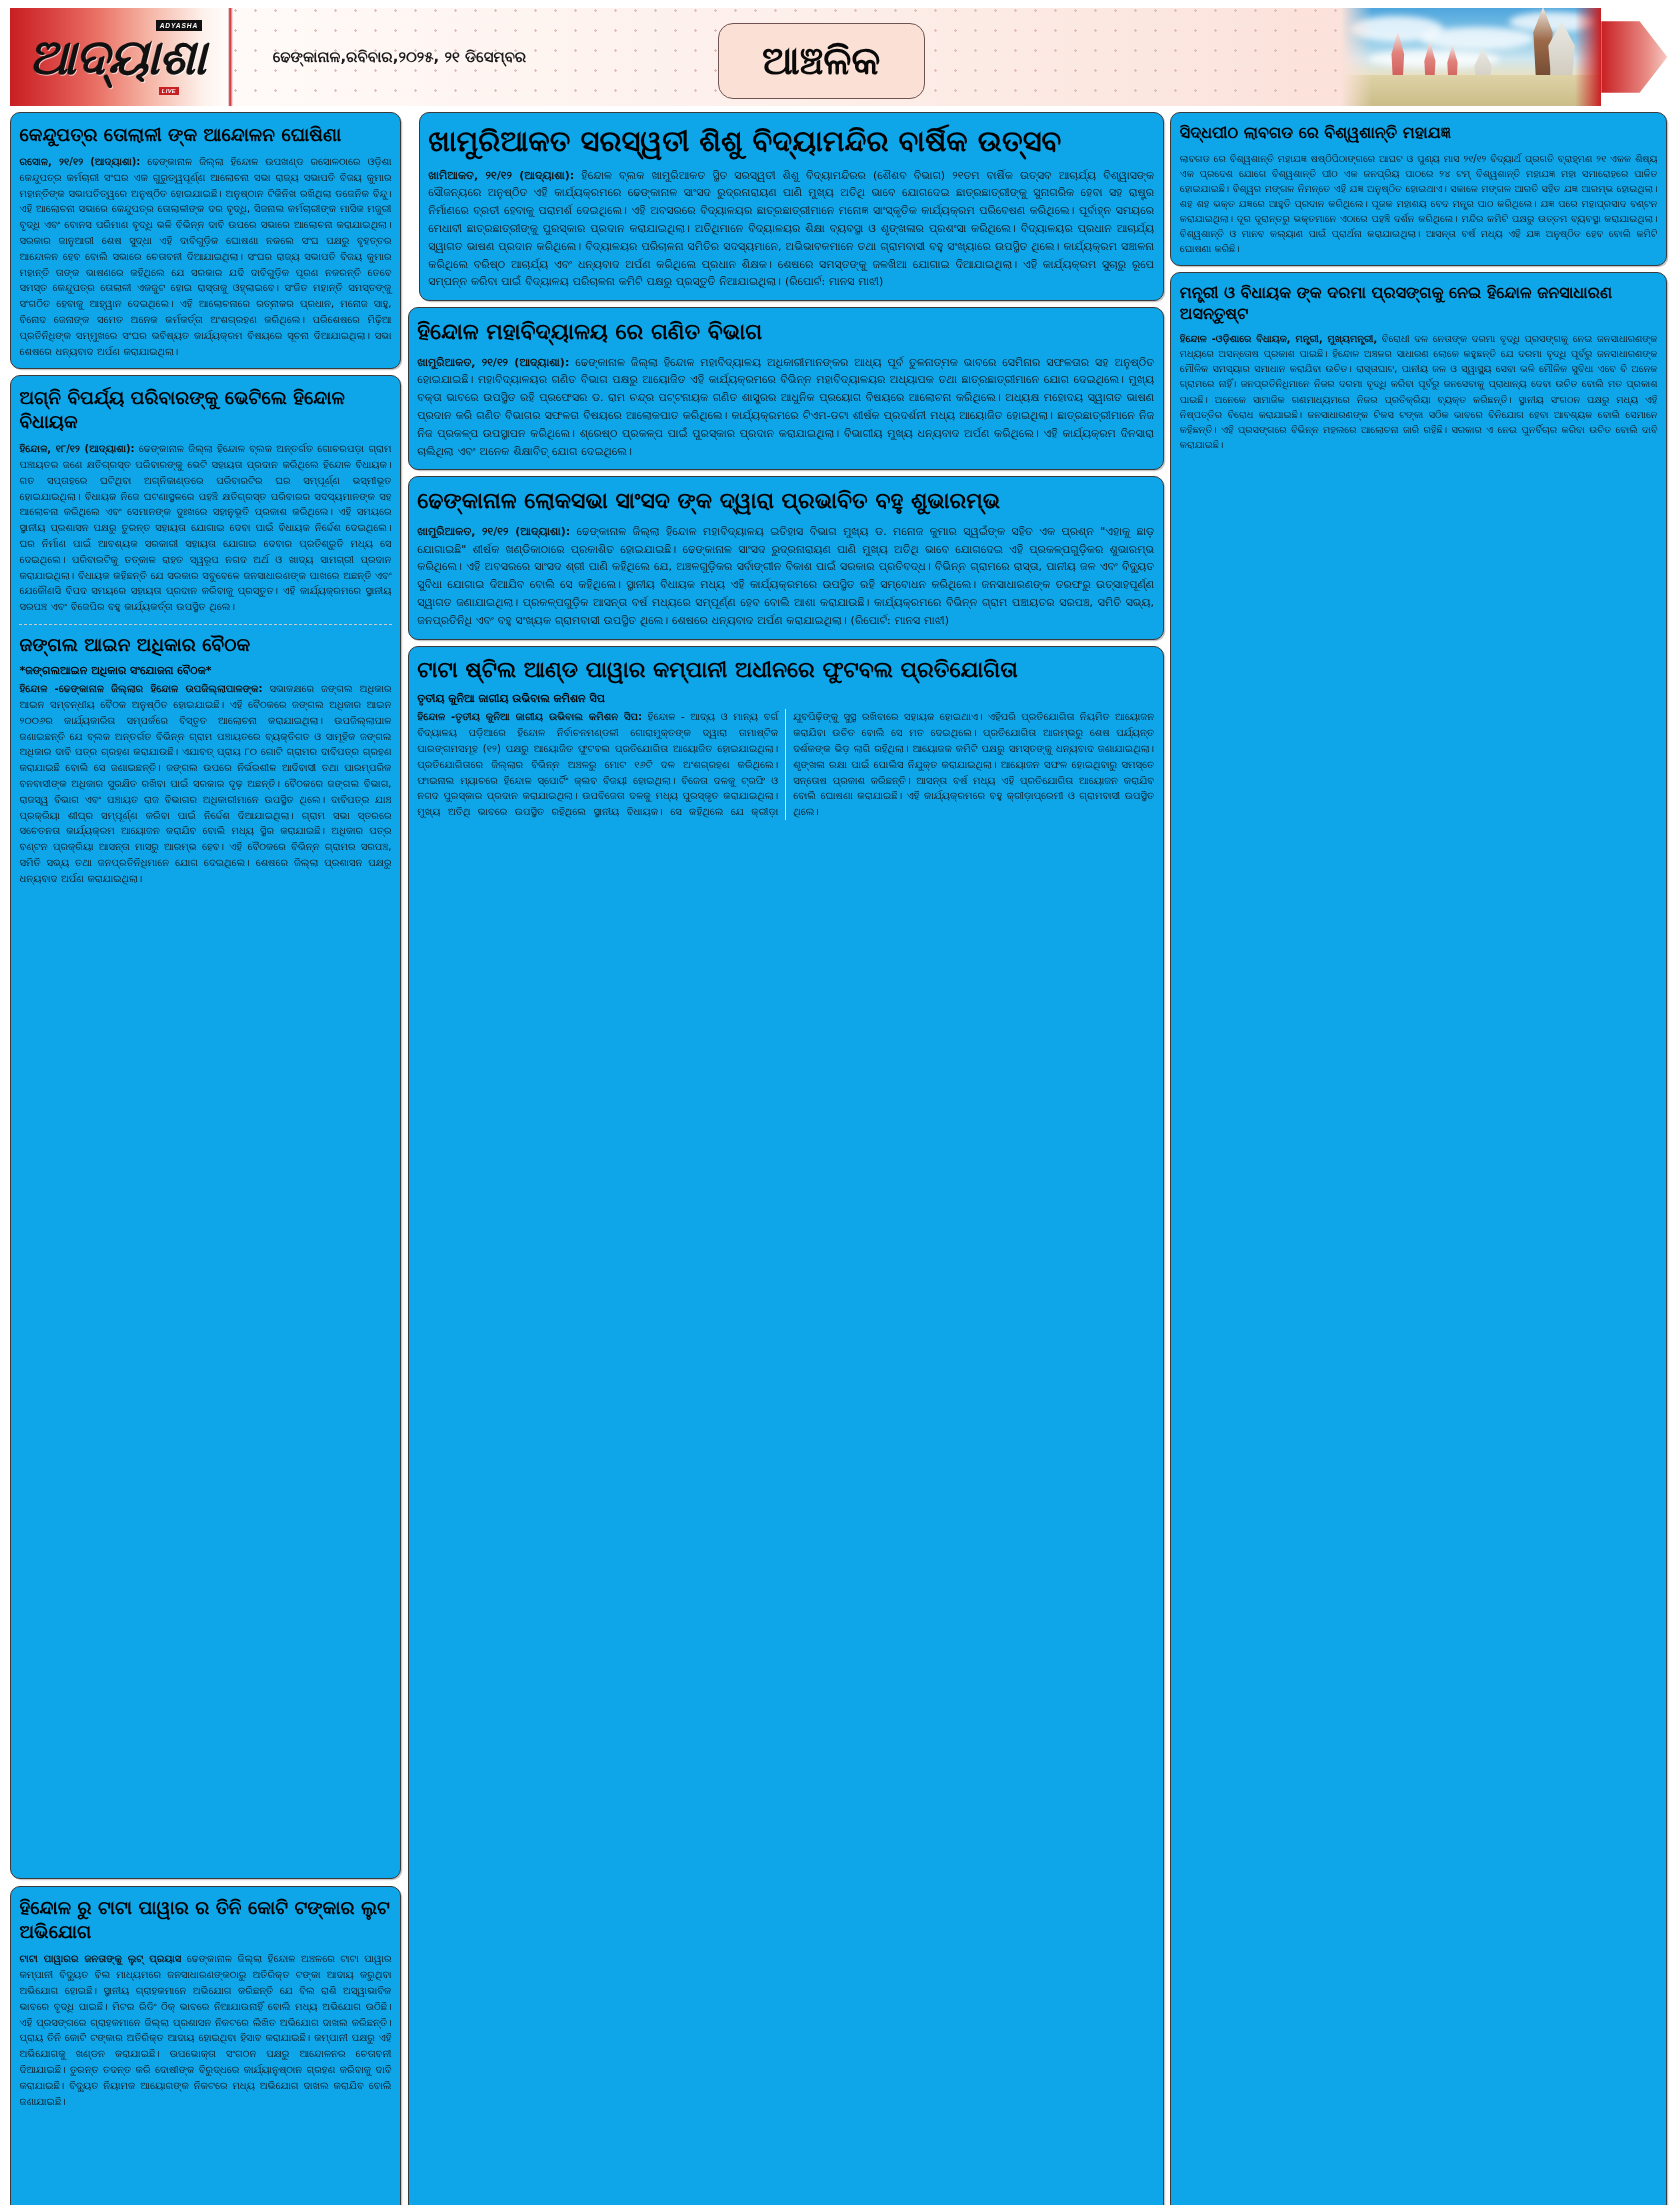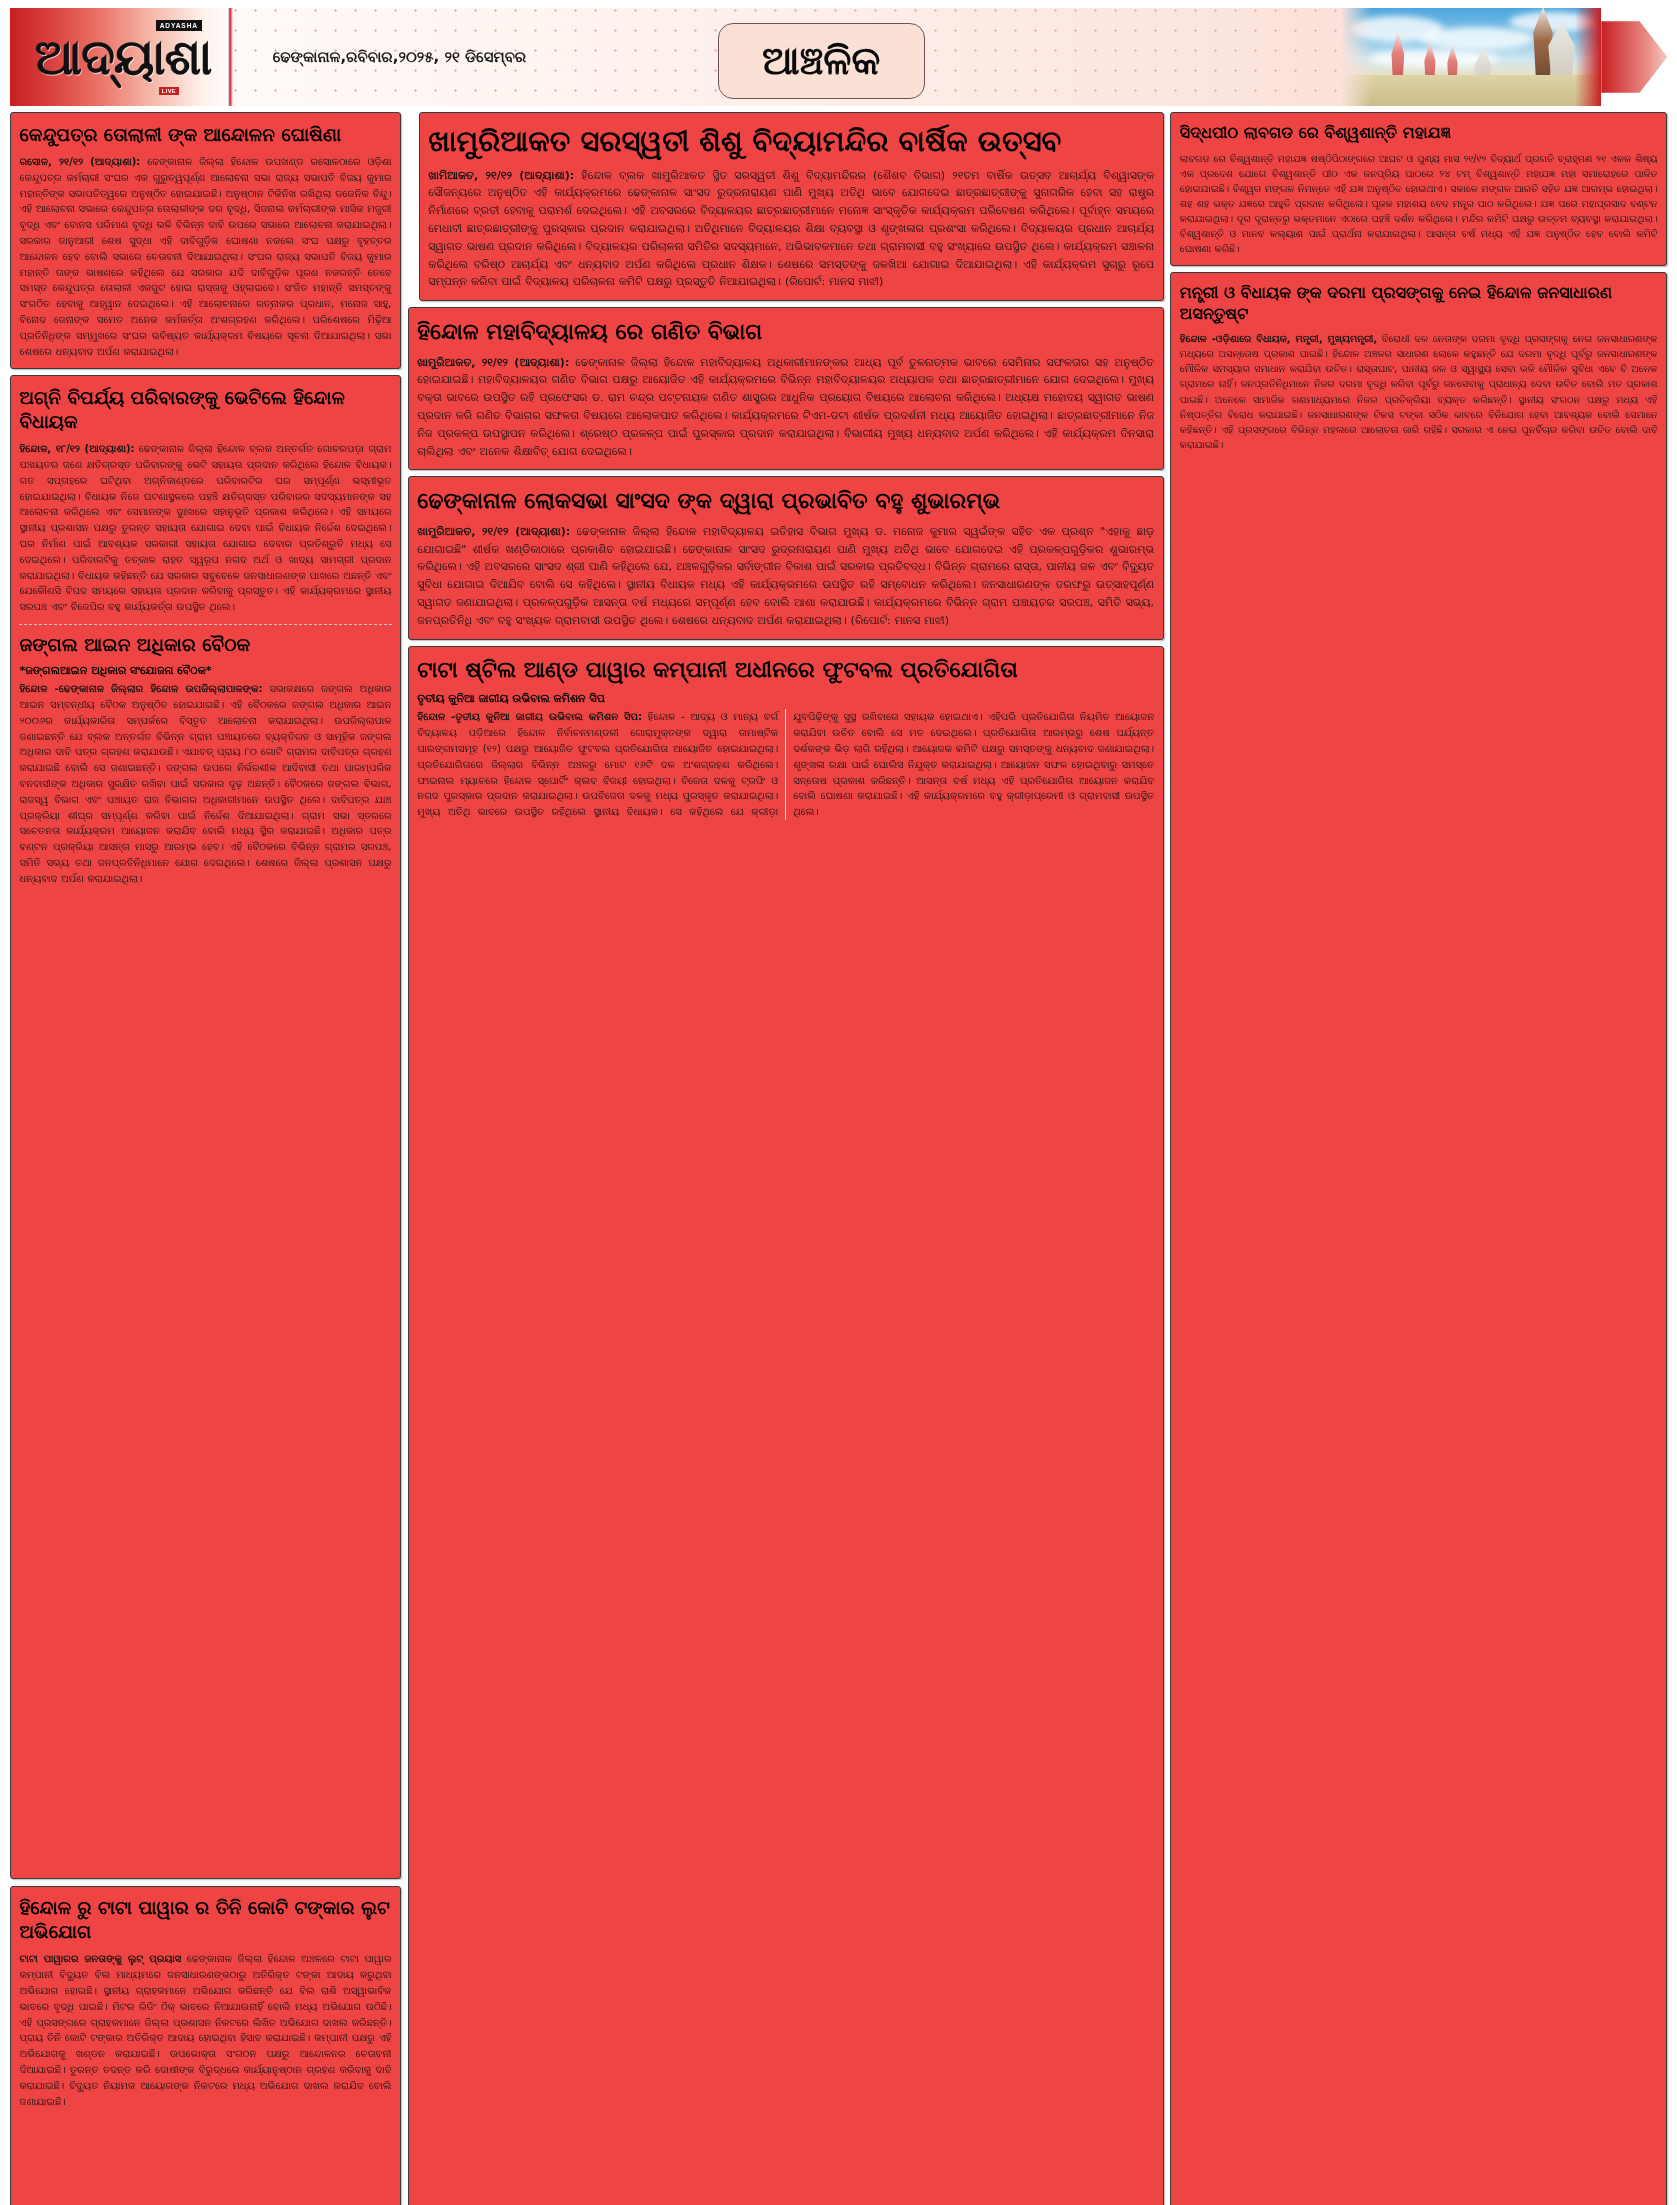--- a/index.html
+++ b/index.html
@@ -30,22 +30,23 @@
     align-items: stretch;
     margin-bottom: 6.2px;
   }
   .mast-logo {
     width: 223px;
     position: relative;
     background: linear-gradient(90deg,#c81f22 0%, #d8403f 18%, #e96e63 38%, #f5b4a4 62%, #fdf0ea 86%, #ffffff 100%);
     display: flex;
     align-items: center;
     justify-content: flex-start;
-    padding-left: 25px;
+    padding-left: 19px;
     overflow: hidden;
+    font-style: italic;
   }
   .mast-logo-word {
     font-family: "DejaVu Sans", sans-serif;
     font-weight: 700;
     font-size: 49px;
     line-height: 1;
     letter-spacing: -0.9px;
     color: #111;
     text-shadow: 0.9px 0.9px 0 #ffffffaa, -0.4px -0.4px 0 #00000055;
     white-space: nowrap;
@@ -163,22 +164,22 @@
     height: 2990px;
   }
   .col { display: flex; flex-direction: column; gap: 6.2px; }
   .col-left  { width: 393px; }
   .col-mid   { width: 759px; }
   .col-right { width: 499px; }
 
   
   .box {
     border: 0.9px solid #3a3a3a;
-    border-radius: 3px;
-    background: #ef4444;
+    border-radius: 10px;
+    background: #0ea5e9;
     padding: 8px 8.8px 8.8px 8.8px;
     box-shadow: 1.3px 1.3px 0 rgba(0,0,0,.22);
     overflow: hidden;
   }
 
   .headline {
     font-family: "DejaVu Sans", sans-serif;
     font-weight: 700;
     color: #000;
     line-height: 1.30;

